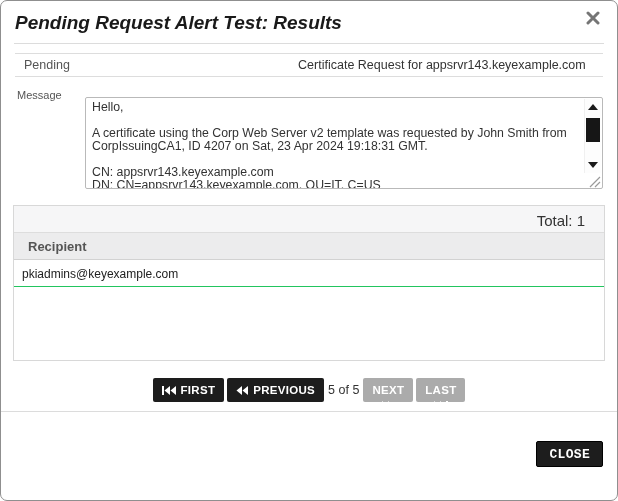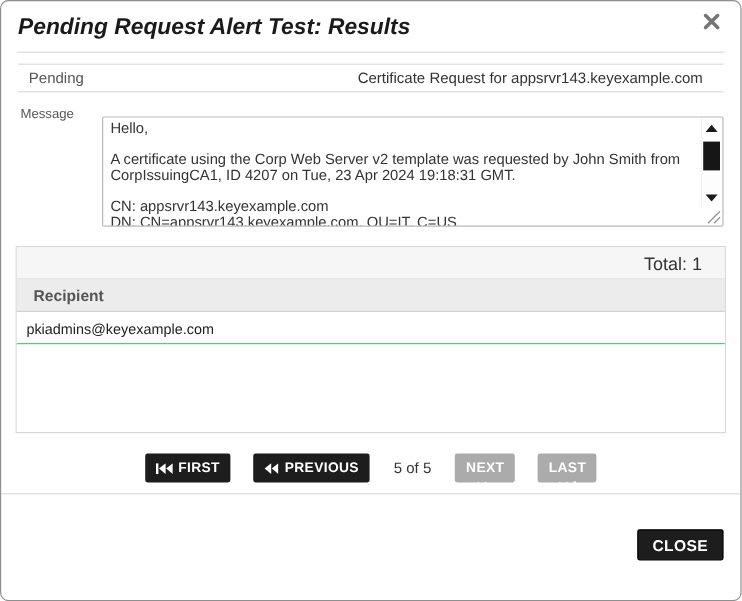--- a/index.html
+++ b/index.html
@@ -79,21 +79,21 @@
     background: #ececed; border-bottom: 1px solid #d2d2d2;
     padding: 6px 14px; font-size: 13px; font-weight: 700; color: #555; height: 27px;
   }
   .recip-row {
     background: #fff; border-bottom: 1px solid #22c55e;
     padding: 7px 8px; font-size: 12px; color: #222; height: 27px;
   }
   .recip-filler { flex: 1; background: #fff; }
 
   
-  .pagination { margin-top: 17px; display: flex; align-items: center; justify-content: center; gap: 19px; }
+  .pagination { margin-top: 17px; display: flex; align-items: center; justify-content: center; gap: 3px; }
   .page-btn {
     display: inline-flex; align-items: center; gap: 5px;
     background: #1d1d1d; color: #fff;
     font-family: "Liberation Sans", sans-serif;
     font-size: 11.5px; font-weight: 700; letter-spacing: .3px;
     border: none; border-radius: 2px;
     padding: 6px 9px; height: 24px; cursor: pointer;
   }
   .page-btn.disabled { background: #ababab; cursor: default; flex-direction: column; }
   .page-status { font-size: 12.5px; color: #333; margin: 0 1px; }
@@ -102,21 +102,21 @@
   
   .footer {
     margin-top: 9px;
     border-top: 1px solid #dcdcdc;
     padding: 29px 14px 0 14px;
     display: flex; justify-content: flex-end;
   }
   .close-footer-btn {
     background: #1d1d1d; color: #fff;
     border: 1px solid #000; border-radius: 2px;
-    font-family: Liberation Sans, sans-serif;
+    font-family: Liberation Mono, monospace;
     font-size: 13px; font-weight: 700; letter-spacing: .3px;
     padding: 5px 12px; height: 26px; cursor: pointer;
   }
 </style>
 </head>
 <body>
 
 <div class="dialog">
 
   <div class="dialog-header">
@@ -137,21 +137,21 @@
       <div class="detail-value">Certificate Request for appsrvr143.keyexample.com</div>
     </div>
   </div>
 
   <div class="message-section">
     <div class="message-label">Message</div>
     <div class="message-box-wrap">
       <div class="message-box">
         <div class="message-text">Hello,
 
-A certificate using the Corp Web Server v2 template was requested by John Smith from CorpIssuingCA1, ID 4207 on Tue, 23 Apr 2024 19:18:31 GMT.
+A certificate using the Corp Web Server v2 template was requested by John Smith from CorpIssuingCA1, ID 4207 on Sat, 23 Apr 2024 19:18:31 GMT.
 
 CN: appsrvr143.keyexample.com
 DN: CN=appsrvr143.keyexample.com, OU=IT, C=US</div>
         <div class="vscroll">
           <div class="scroll-arrow up"></div>
           <div class="scroll-thumb"></div>
           <div class="scroll-arrow down"></div>
         </div>
         <div class="resize-grip">
           <svg width="13" height="13" viewBox="0 0 13 13">

